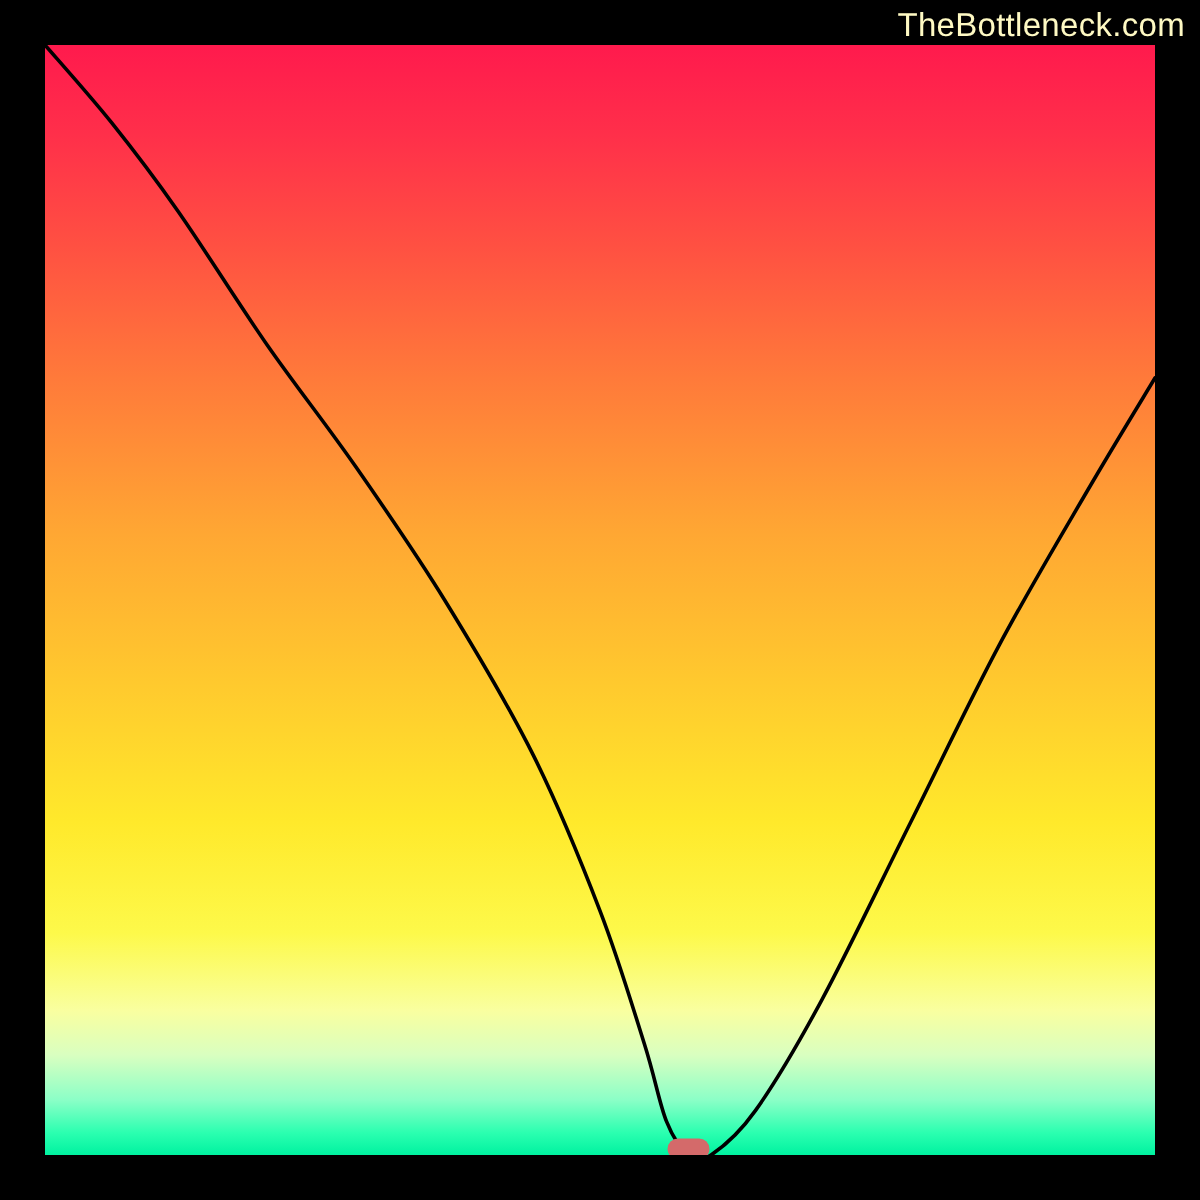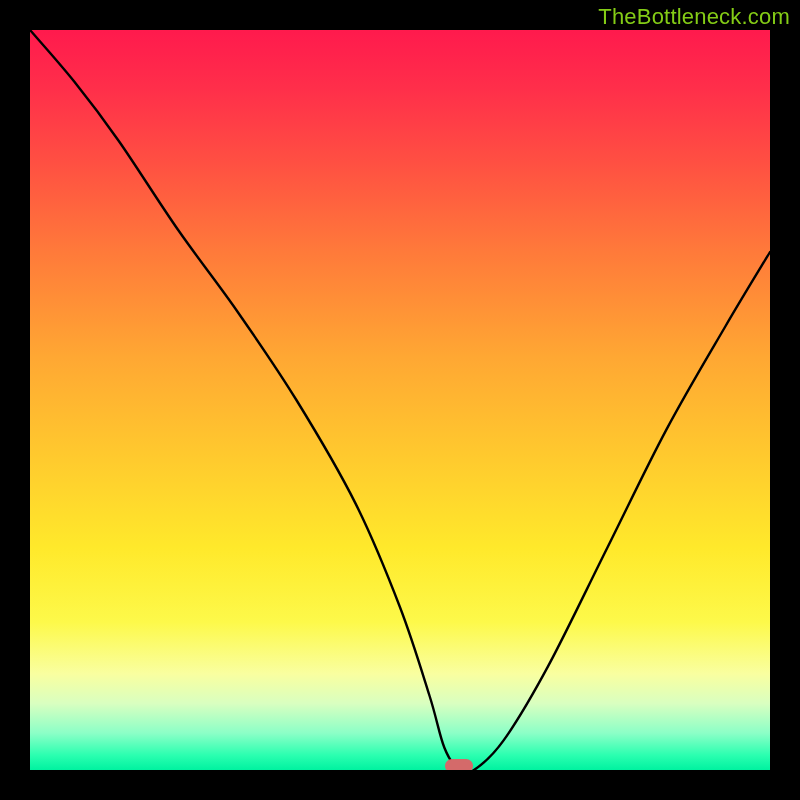--- a/index.html
+++ b/index.html
@@ -14,21 +14,21 @@
   .frame {
     position: relative;
     width: 800px;
     height: 800px;
     background: #000;
   }
   .watermark {
     position: absolute;
     top: 4px;
     right: 10px;
-    color: #84cc16;
+    color: #fef9c3;
     font-size: 22px;
     font-weight: 500;
     letter-spacing: 0.2px;
     z-index: 10;
   }
   .plot-area {
     position: absolute;
     left: 30px;
     top: 30px;
     width: 740px;

